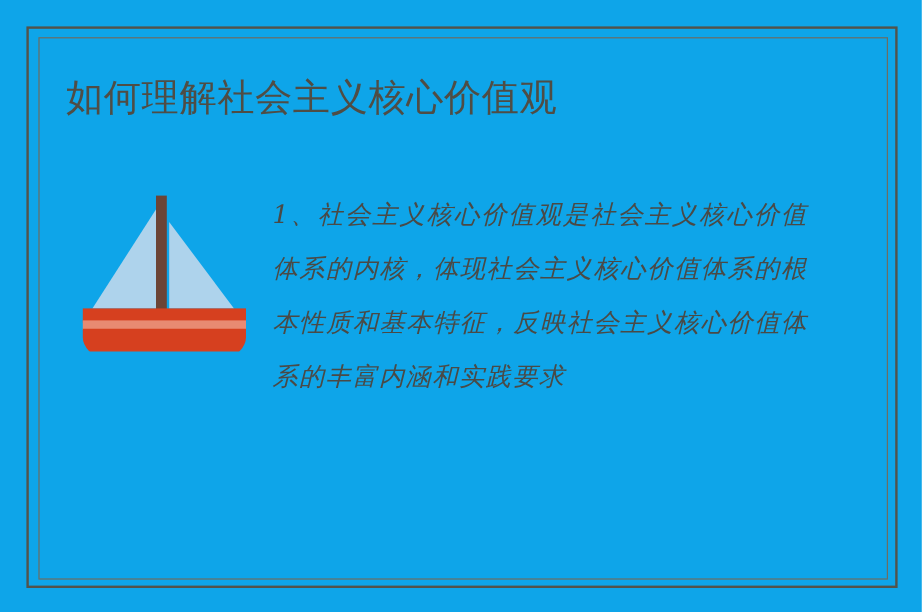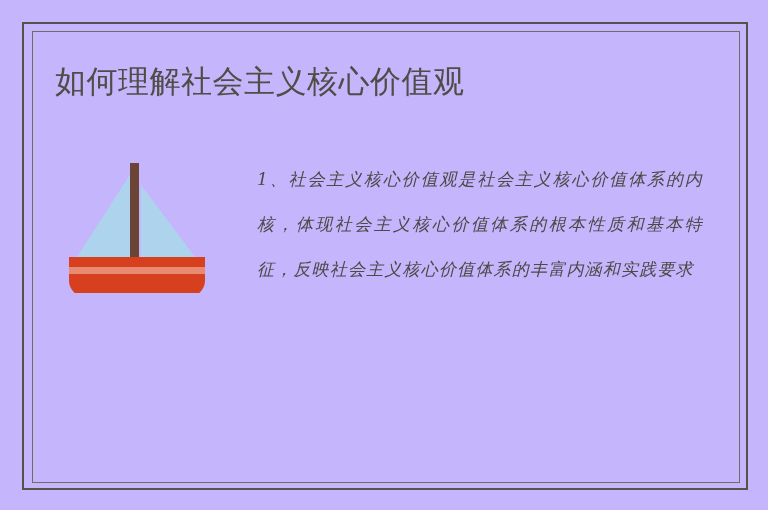--- a/index.html
+++ b/index.html
@@ -13,21 +13,21 @@
     font-family: "Liberation Sans", sans-serif;
     overflow: hidden;
   }
 
   .card {
     position: absolute;
     left: 0;
     top: 0;
     width: 768px;
     height: 510px;
-    background: #c4b5fd;
+    background: #0ea5e9;
   }
 
   
   .frame-outer {
     position: absolute;
     left: 22px;
     top: 22px;
     width: 726px;
     height: 468px;
     border: 2px solid #53534a;
@@ -82,28 +82,27 @@
     height: 140px;
   }
 
   
   .body-text {
     position: absolute;
     left: 172px;
     top: 12px;
     width: 446px;
     font-family: "DejaVu Serif", "Liberation Serif", serif;
-    font-size: 17px;
+    font-size: 21px;
     line-height: 45px;
     color: #4a4a46;
     letter-spacing: 1.2px;
     text-align: justify;
     text-justify: inter-character;
     font-style: italic;
-    margin-left: 30px;
   }
 </style>
 </head>
 <body>
 
 <div class="card">
 
   <div class="frame-outer"></div>
   <div class="frame-inner"></div>
 

